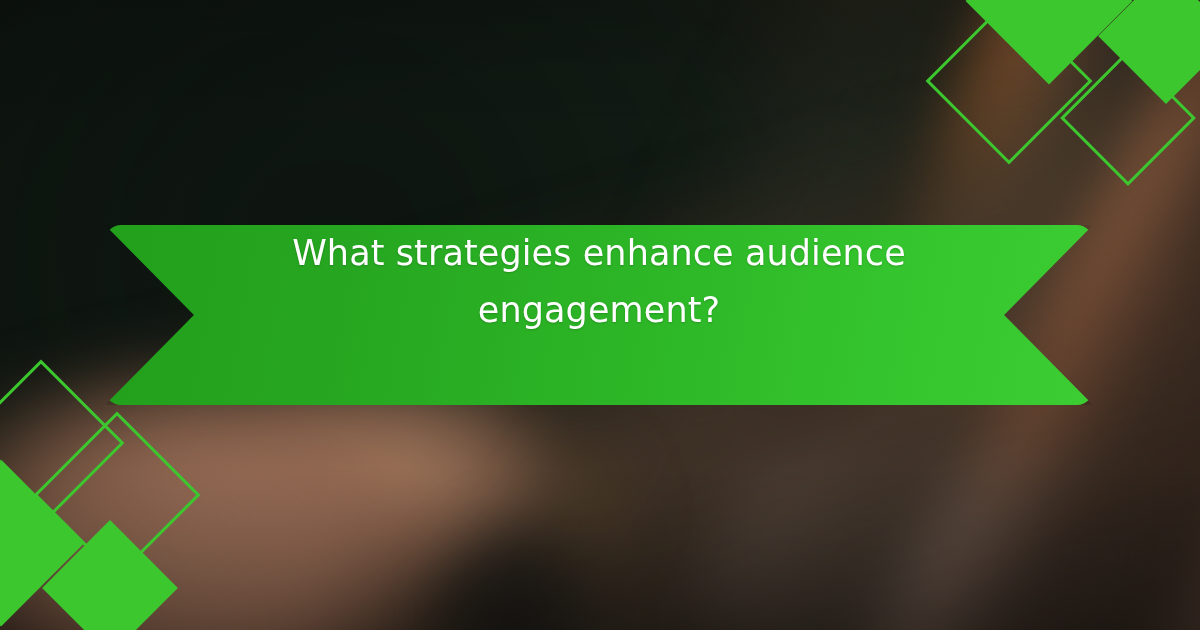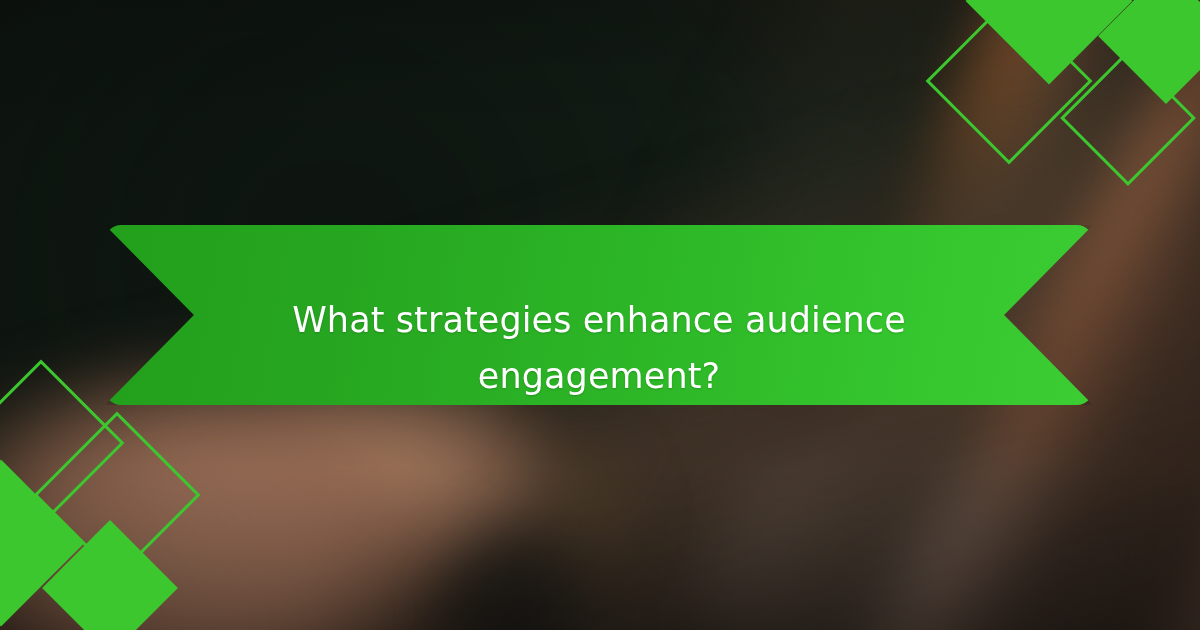--- a/index.html
+++ b/index.html
@@ -134,21 +134,21 @@
     border-radius: 16px;
     -webkit-clip-path: polygon(
         0% 0%, 100% 0%,
         91.0% 50%, 100% 100%,
         0% 100%, 9.0% 50%);
     clip-path: polygon(
         0% 0%, 100% 0%,
         91.0% 50%, 100% 100%,
         0% 100%, 9.0% 50%);
     display: flex;
-    align-items: flex-end;
+    align-items: flex-start;
     justify-content: center;
     box-shadow: 0 3px 18px rgba(0,0,0,0.3);
   }
   #banner-title {
     width: 700px;
     text-align: center;
     color: #ffffff;
     font-size: 35px;
     font-weight: 400;
     line-height: 1.62;

